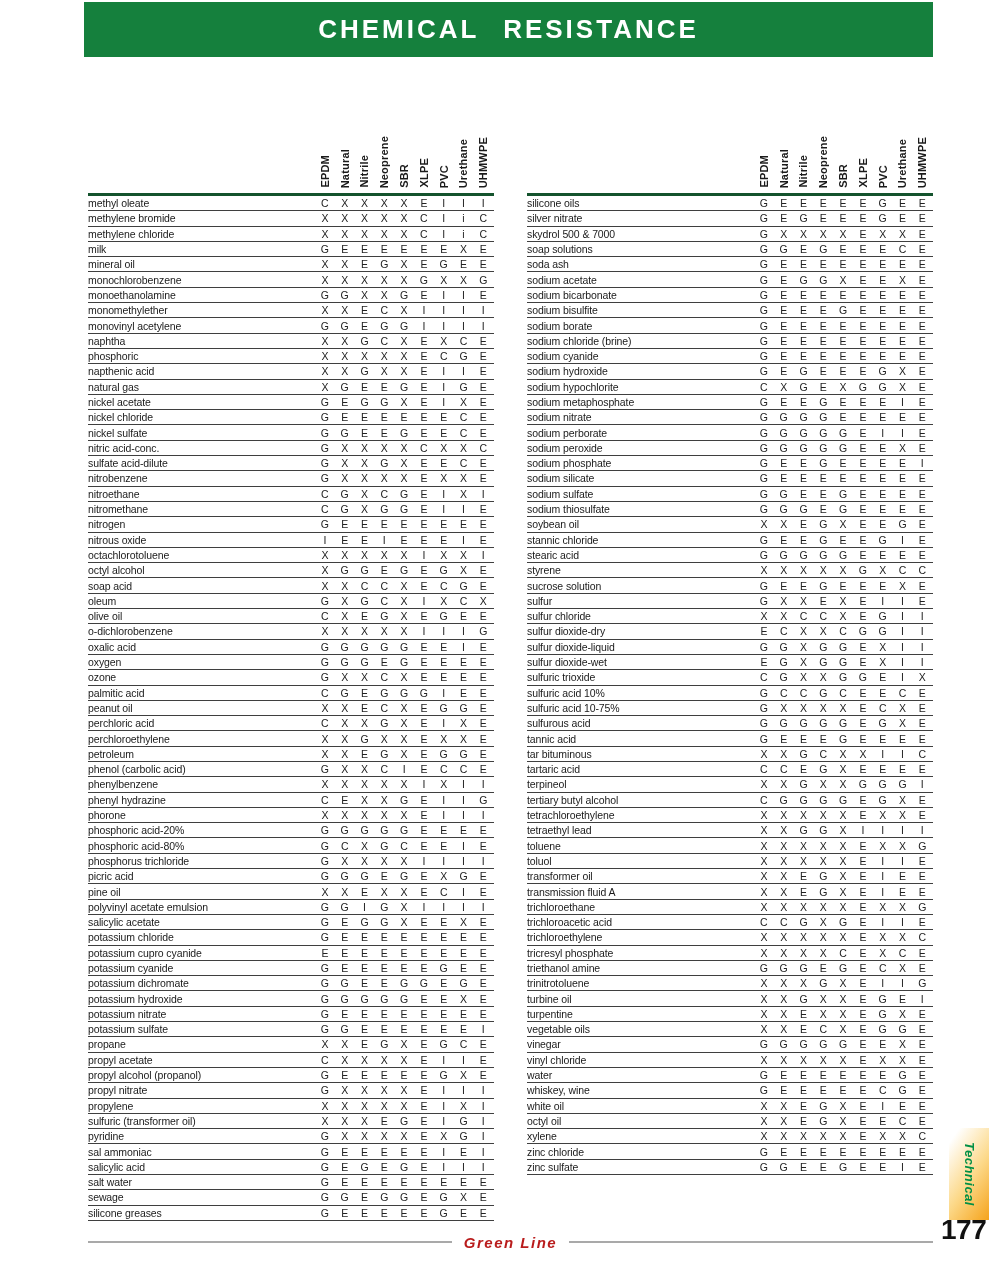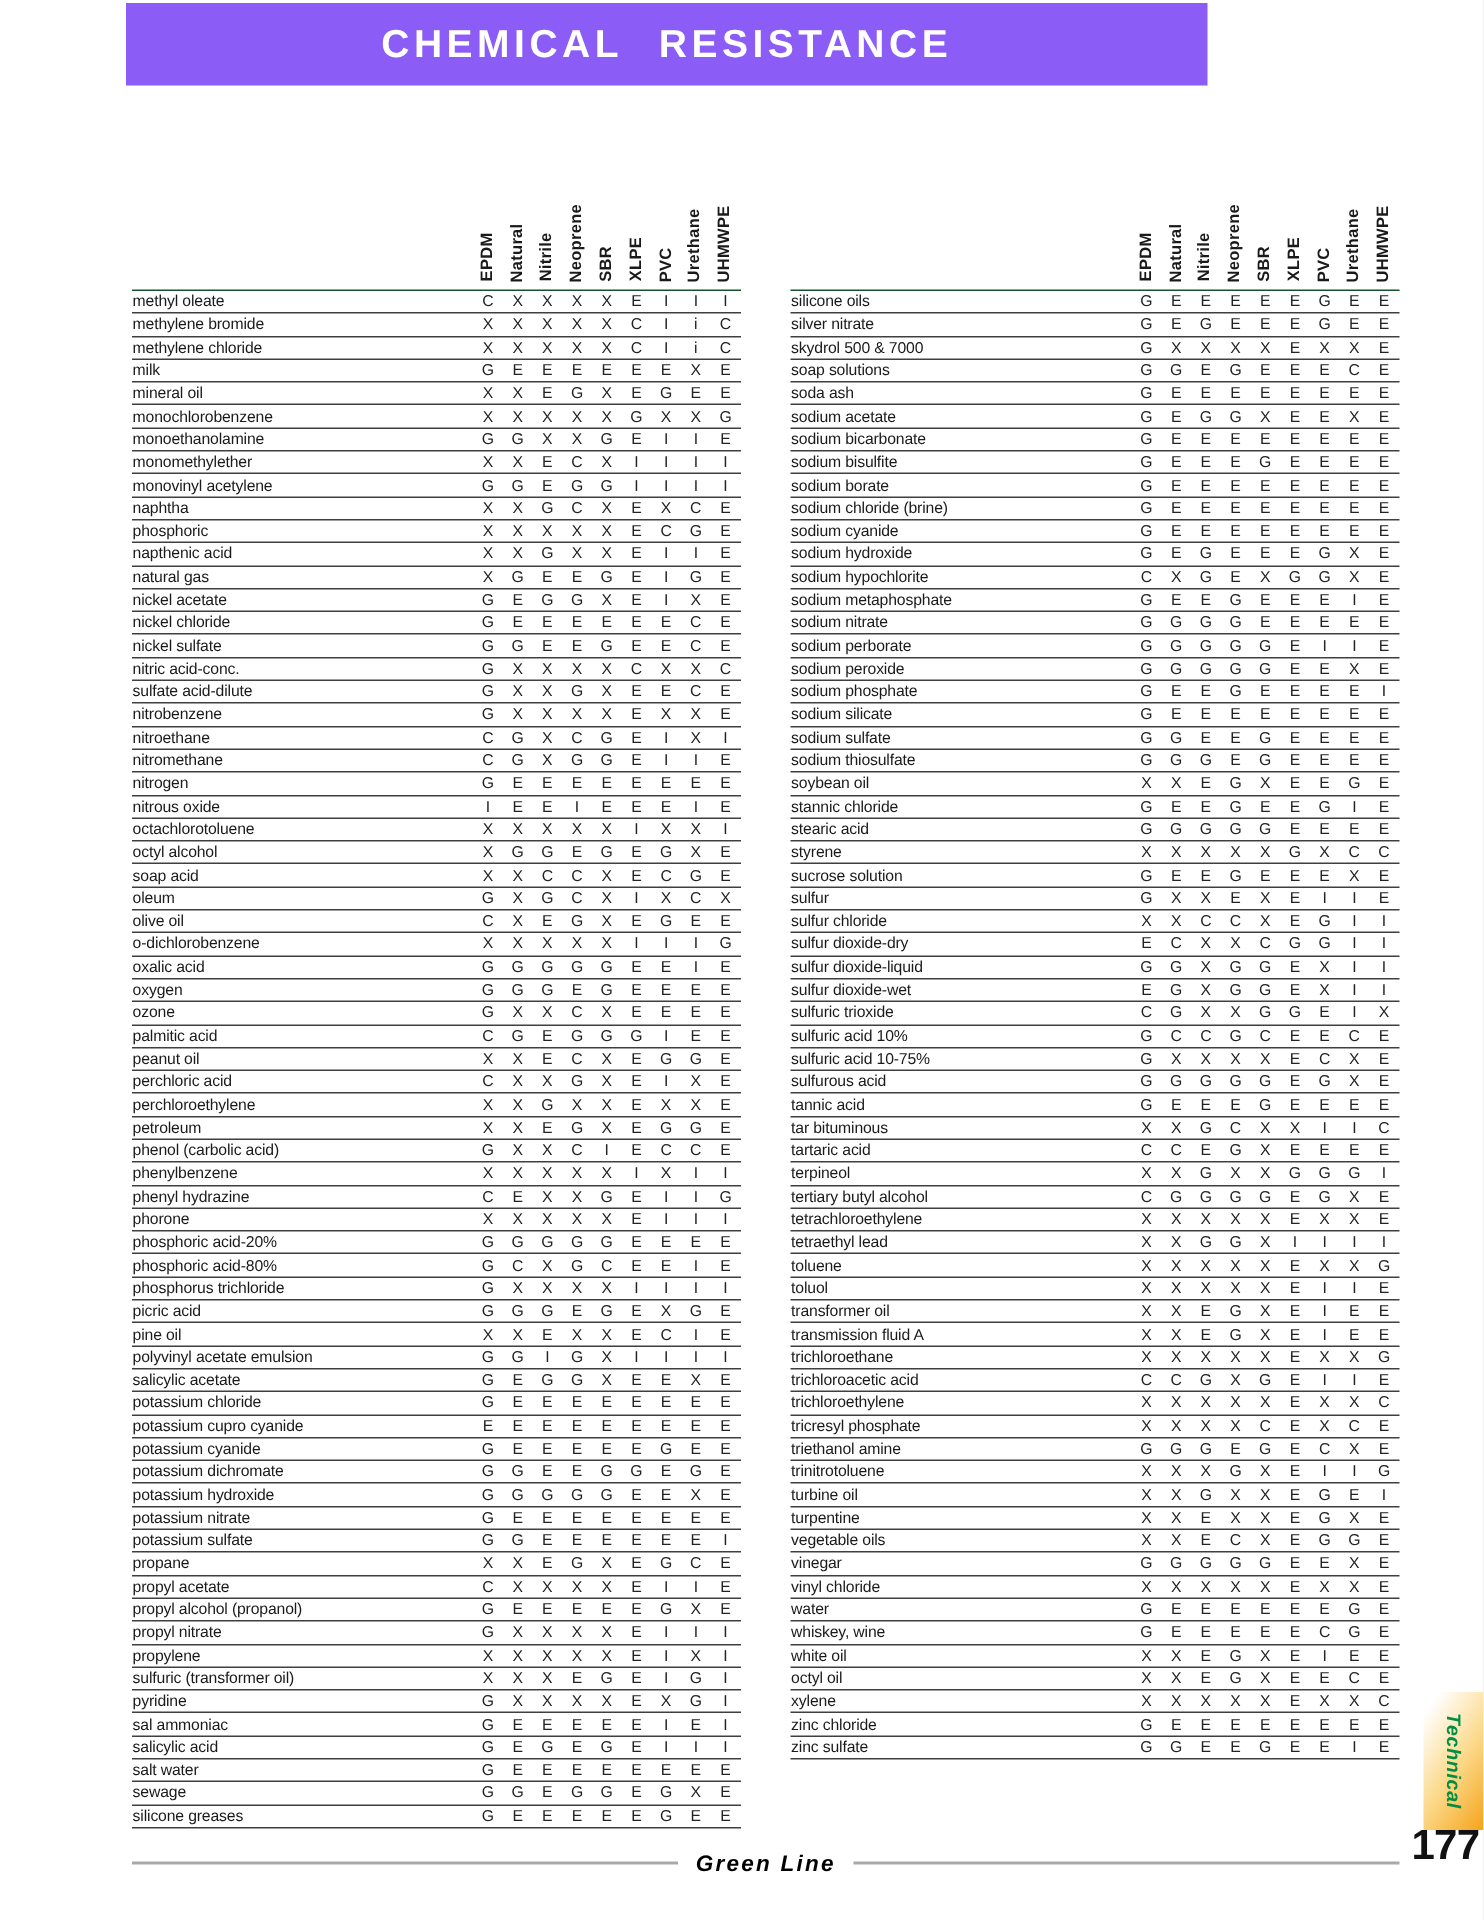--- a/index.html
+++ b/index.html
@@ -2,62 +2,62 @@
 <html><head>
 <meta charset="utf-8">
 <style>
   html,body{margin:0;padding:0;background:#e8e8e8;}
   .page{
     position:relative;width:989px;height:1280px;background:#ffffff;
     font-family:"Liberation Sans",sans-serif;overflow:hidden;margin:0 auto;
   }
   
   .banner{
-    position:absolute;left:84px;top:2px;width:721px;height:55px;
-    background:#8b5cf6;display:flex;align-items:center;justify-content:center;
+    position:absolute;left:84px;top:2px;width:849px;height:55px;
+    background:#15803d;display:flex;align-items:center;justify-content:center;
   }
   .banner h1{
     margin:0;color:#ffffff;font-size:26px;font-weight:bold;
     letter-spacing:3px;word-spacing:14px;
   }
   
   .ctable{position:absolute;top:120px;width:406px;}
   .ctable.left{left:88px;}
   .ctable.right{left:527px;}
   .thead{display:flex;height:73px;align-items:flex-end;}
   .thead .namespacer{width:227px;}
   .hcell{
     width:19.8px;display:flex;justify-content:center;align-items:flex-end;
     padding-bottom:5px;box-sizing:border-box;
   }
   .vlabel{
     writing-mode:vertical-rl;transform:rotate(180deg);
     font-size:11px;font-weight:bold;color:#1a1a1a;letter-spacing:0.2px;
     white-space:nowrap;
   }
-  .tbody{display:flex;flex-direction:column;border-top:1px solid #14532d;align-items:center;}
+  .tbody{display:flex;flex-direction:column;border-top:3px solid #14532d;}
   .trow{
     display:flex;height:15.3px;box-sizing:border-box;
     border-bottom:1px solid #3f3f3f;align-items:center;
   }
   .chem{
     width:227px;font-size:10.5px;color:#1a1a1a;letter-spacing:-0.1px;
     white-space:nowrap;overflow:hidden;
   }
   .rcell{
     width:19.8px;text-align:center;font-size:10.5px;color:#222222;
   }
   
   .footer{
     position:absolute;left:88px;top:1233px;width:845px;height:18px;
     display:flex;align-items:center;gap:12px;
   }
   .footer .rule{flex:1;height:2px;background:#a9a9a9;}
   .brand{
-    font-size:15px;font-weight:bold;font-style:italic;color:#000000;
+    font-size:15px;font-weight:bold;font-style:italic;color:#b91c1c;
     letter-spacing:1.5px;white-space:nowrap;
   }
   
   .side-tab{
     position:absolute;left:949px;top:1128px;width:40px;height:92px;
     background:linear-gradient(125deg,#ffffff 10%,#fcd98a 55%,#f5a31b 100%);
     display:flex;align-items:center;justify-content:center;
   }
   .side-tab span{
     writing-mode:vertical-rl;font-size:13px;font-weight:bold;font-style:italic;

